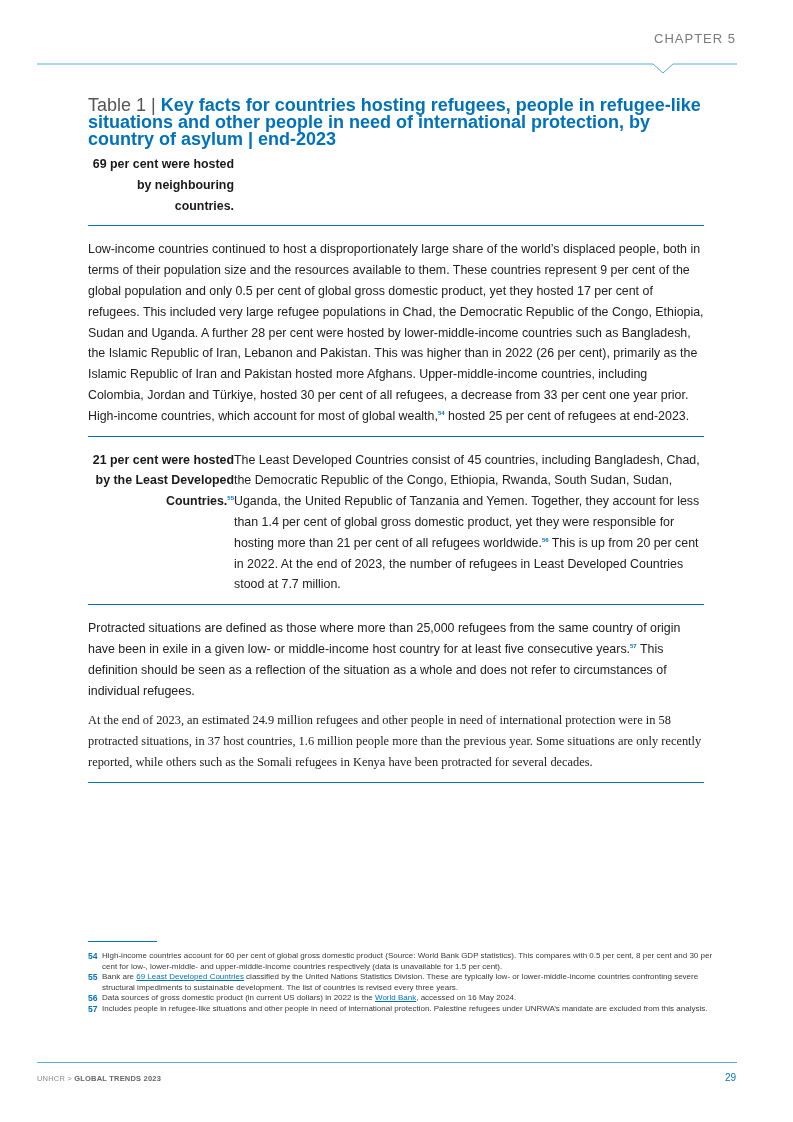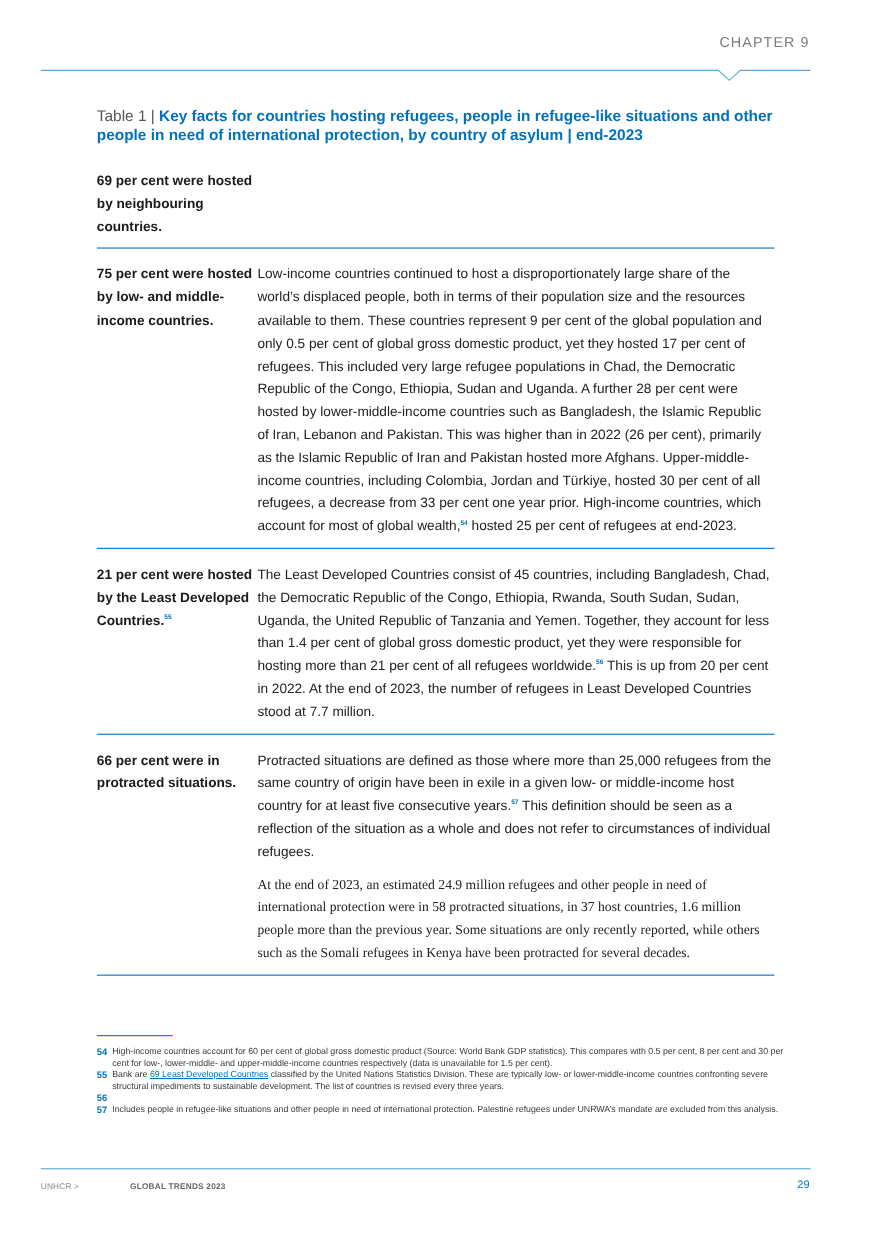--- a/index.html
+++ b/index.html
@@ -8,103 +8,102 @@
 
   .chapter-label {
     position: absolute; right: 57px; top: 31px;
     font-size: 13px; letter-spacing: 1px; color: #7a7a7a;
     font-family: "Liberation Sans", sans-serif;
   }
   .header-rule { position: absolute; left: 37px; top: 55px; width: 700px; height: 20px; }
 
   .table-caption {
     position: absolute; left: 88px; top: 97px; width: 630px;
-    font-size: 14px; line-height: 17px;
+    font-size: 18px; line-height: 17px;
   }
   .caption-prefix { color: #555555; font-weight: normal; }
   .caption-title { color: #0072bc; font-weight: bold; }
 
   .facts-table { position: absolute; left: 88px; top: 149px; width: 616px; }
   .fact-row {
     display: flex; border-bottom: 1.5px solid #0072bc;
     padding: 5px 0 9px 0;
   }
   .fact-row + .fact-row { padding-top: 13px; }
   .fact-label {
     width: 146px; flex: none; font-weight: bold; font-size: 12.4px; line-height: 20.8px;
-    padding-top: 0px; color: #1a1a1a;
+    padding-top: 0px; color: #1a1a1a; text-align: right;
   }
   .fact-body { flex: 1; font-size: 12.4px; line-height: 20.8px; color: #222222; }
   .fact-body p + p { margin-top: 9px; font-family: Liberation Serif, serif; }
   sup.fn { color: #0072bc; font-size: 6px; font-weight: bold; vertical-align: super; line-height: 0; }
 
   .footnote-rule { position: absolute; left: 88px; top: 941px; width: 69px; height: 1px; background: #0072bc; }
   .footnotes { position: absolute; left: 88px; top: 951px; width: 630px; font-size: 8px; line-height: 10.5px; color: #3a3a3a; }
   .footnote { display: flex; }
   .fn-num { width: 14px; flex: none; color: #0072bc; font-weight: bold; font-size: 8.5px; }
   .fn-text a { color: #0072bc; text-decoration: underline; }
 
   .footer-rule { position: absolute; left: 37px; top: 1062px; width: 700px; height: 1px; background: #5aa9d6; }
   .footer-left { position: absolute; left: 37px; top: 1074px; font-size: 7.5px; color: #8a8a8a; letter-spacing: 0.2px; }
-  .footer-left b { color: #666666; margin-left: 44px; }
+  .footer-left b { color: #666666; }
   .page-number { position: absolute; right: 57px; top: 1072px; font-size: 10px; color: #0072bc; }
 </style>
 </head>
 <body>
 
-<div class="chapter-label">CHAPTER 9</div>
+<div class="chapter-label">CHAPTER 5</div>
 <svg class="header-rule" viewBox="0 0 700 20">
   <polyline points="0,9 616,9 626,18 636,9 700,9" fill="none" stroke="#5aa9d6" stroke-width="1"></polyline>
 </svg>
 
 <div class="table-caption">
   <span class="caption-prefix">Table 1 | </span><span class="caption-title">Key facts for countries hosting refugees, people in refugee-like situations and other people in need of international protection, by country of asylum | end-2023</span>
 </div>
 
 <div class="facts-table">
 
   <div class="fact-row">
     <div class="fact-label"><span>69 per cent were hosted by neighbouring countries.</span></div>
   </div>
 
   <div class="fact-row">
-    <div class="fact-label"><span>75 per cent were hosted by low- and middle-income countries.</span></div>
     <div class="fact-body">
       <p><span>Low-income countries continued to host a disproportionately large share of the world’s displaced people, both in terms of their population size and the resources available to them. These countries represent 9 per cent of the global population and only 0.5 per cent of global gross domestic product, yet they hosted 17 per cent of refugees. This included very large refugee populations in Chad, the Democratic Republic of the Congo, Ethiopia, Sudan and Uganda. A further 28 per cent were hosted by lower-middle-income countries such as Bangladesh, the Islamic Republic of Iran, Lebanon and Pakistan. This was higher than in 2022 (26 per cent), primarily as the Islamic Republic of Iran and Pakistan hosted more Afghans. Upper-middle-income countries, including Colombia, Jordan and Türkiye, hosted 30 per cent of all refugees, a decrease from 33 per cent one year prior. High-income countries, which account for most of global wealth,</span><sup class="fn">54</sup><span> hosted 25 per cent of refugees at end-2023.</span></p>
     </div>
   </div>
 
   <div class="fact-row">
     <div class="fact-label"><span>21 per cent were hosted by the Least Developed Countries.</span><sup class="fn">55</sup></div>
     <div class="fact-body">
       <p><span>The Least Developed Countries consist of 45 countries, including Bangladesh, Chad, the Democratic Republic of the Congo, Ethiopia, Rwanda, South Sudan, Sudan, Uganda, the United Republic of Tanzania and Yemen. Together, they account for less than 1.4 per cent of global gross domestic product, yet they were responsible for hosting more than 21 per cent of all refugees worldwide.</span><sup class="fn">56</sup><span> This is up from 20 per cent in 2022. At the end of 2023, the number of refugees in Least Developed Countries stood at 7.7 million.</span></p>
     </div>
   </div>
 
   <div class="fact-row">
-    <div class="fact-label"><span>66 per cent were in protracted situations.</span></div>
     <div class="fact-body">
       <p><span>Protracted situations are defined as those where more than 25,000 refugees from the same country of origin have been in exile in a given low- or middle-income host country for at least five consecutive years.</span><sup class="fn">57</sup><span> This definition should be seen as a reflection of the situation as a whole and does not refer to circumstances of individual refugees.</span></p>
       <p><span>At the end of 2023, an estimated 24.9 million refugees and other people in need of international protection were in 58 protracted situations, in 37 host countries, 1.6 million people more than the previous year. Some situations are only recently reported, while others such as the Somali refugees in Kenya have been protracted for several decades.</span></p>
     </div>
   </div>
 </div>
 
 <div class="footnote-rule"></div>
 <div class="footnotes">
   <div class="footnote">
     <span class="fn-num">54</span>
     <span class="fn-text"><span>High-income countries account for 60 per cent of global gross domestic product (Source: World Bank GDP statistics). This compares with 0.5 per cent, 8 per cent and 30 per cent for low-, lower-middle- and upper-middle-income countries respectively (data is unavailable for 1.5 per cent).</span></span>
   </div>
   <div class="footnote">
     <span class="fn-num">55</span>
     <span class="fn-text"><span>Bank are </span><a>69 Least Developed Countries</a><span> classified by the United Nations Statistics Division. These are typically low- or lower-middle-income countries confronting severe structural impediments to sustainable development. The list of countries is revised every three years.</span></span>
   </div>
   <div class="footnote">
     <span class="fn-num">56</span>
+    <span class="fn-text"><span>Data sources of gross domestic product (in current US dollars) in 2022 is the </span><a>World Bank</a><span>, accessed on 16 May 2024.</span></span>
   </div>
   <div class="footnote">
     <span class="fn-num">57</span>
     <span class="fn-text"><span>Includes people in refugee-like situations and other people in need of international protection. Palestine refugees under UNRWA’s mandate are excluded from this analysis.</span></span>
   </div>
 </div>
 
 <div class="footer-rule"></div>
 <div class="footer-left">
   <span>UNHCR &gt; </span><b>GLOBAL TRENDS 2023</b>

